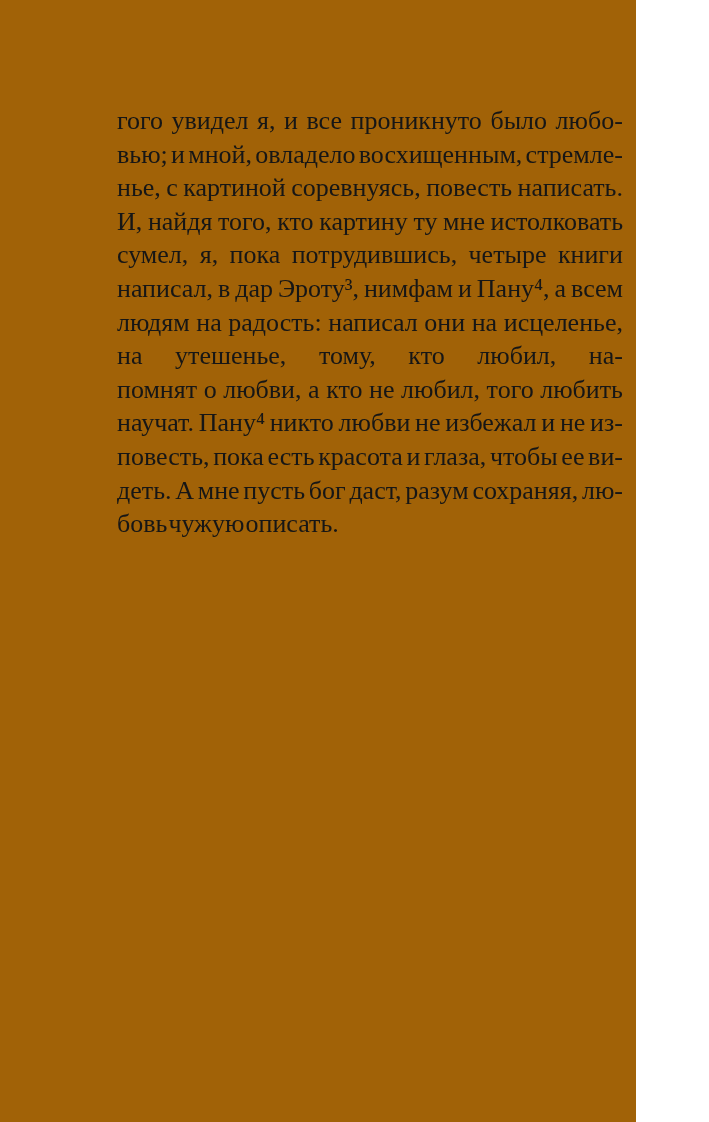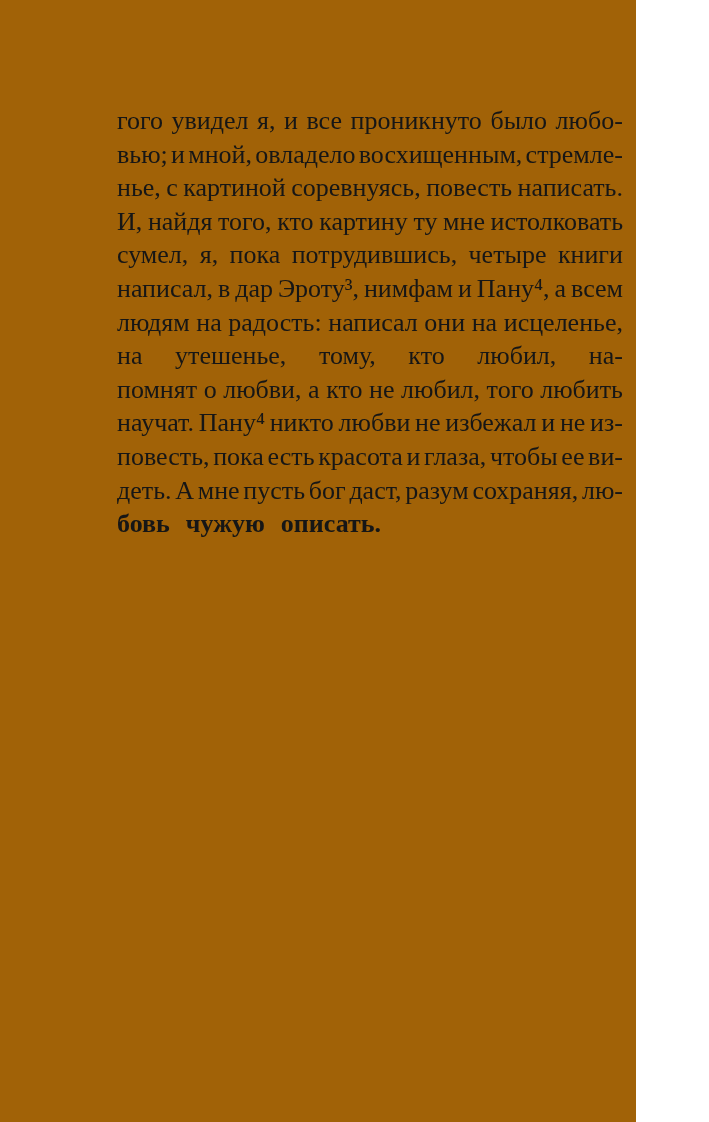--- a/index.html
+++ b/index.html
@@ -30,22 +30,21 @@
   }
   .text-line {
     display: flex;
     justify-content: space-between;
     align-items: baseline;
     height: 33.6px;
     white-space: nowrap;
   }
   .text-line.last {
     justify-content: flex-start;
-    gap: 16px;
-    font-weight: bold;
+    gap: 1px;
   }
   .text-line span {
     display: inline-block;
   }
 </style>
 </head>
 <body>
 
 <div class="page">
   <div class="text-block">

